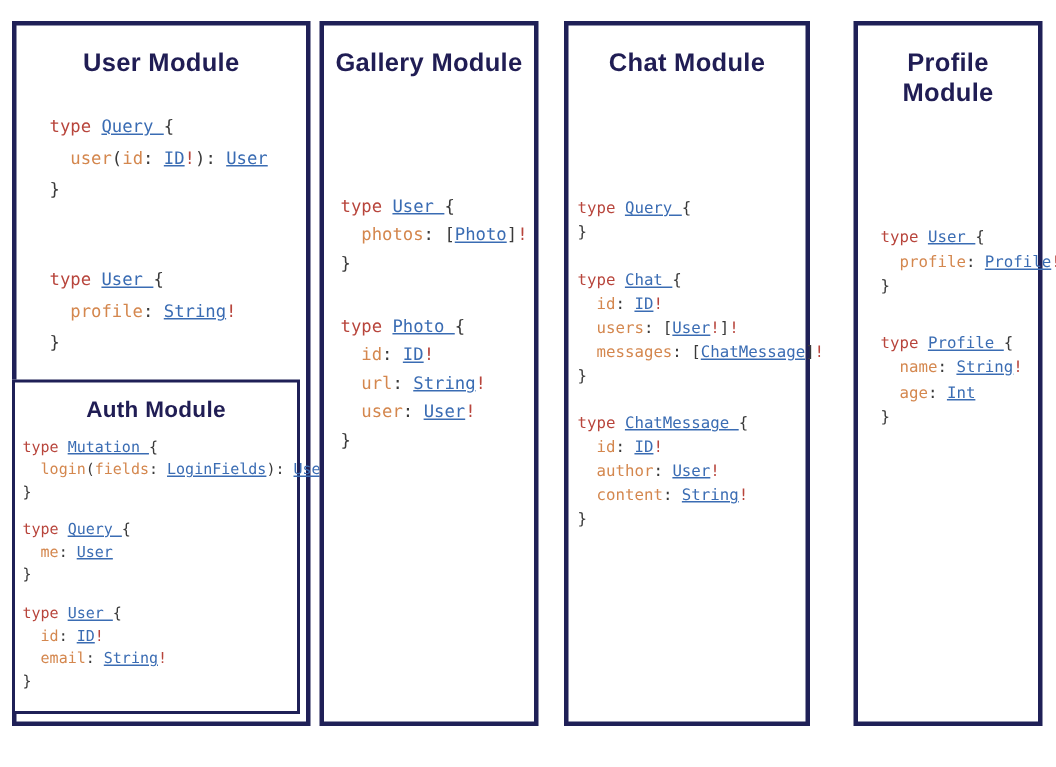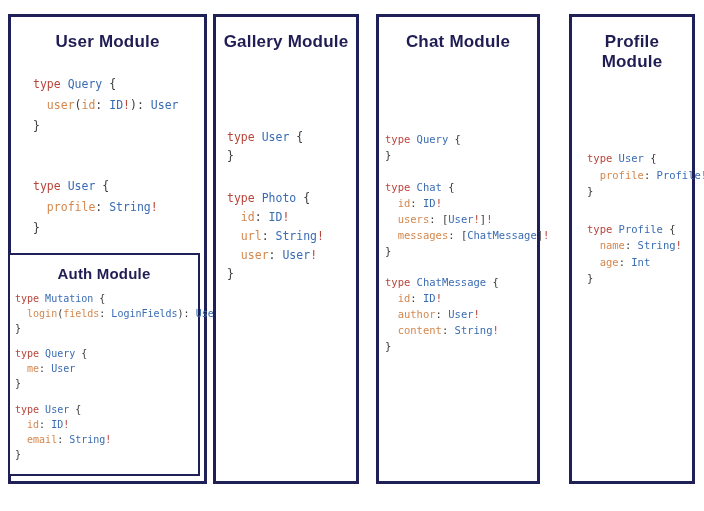--- a/index.html
+++ b/index.html
@@ -16,21 +16,21 @@
     font-size:17px;margin:15px 4px 0;letter-spacing:.2px;
   }
   .authbox{
     position:absolute;left:-3px;top:236px;width:192px;height:223px;
     background:#ffffff;border:2px solid var(--border);box-sizing:border-box;
   }
   .authbox .panel-title{font-size:15px;margin-top:10px;}
   .code{margin:0;font-family:"DejaVu Sans Mono",monospace;}
   .code .line{white-space:pre;}
   .k{color:var(--keyword);} 
-  .t{color:var(--type);}    
+  .t{color:var(--type);text-decoration:underline;}    
   .f{color:var(--field);}   
   .p{color:var(--punct);}   
   .e{color:var(--bang);}    
   .code-user   {font-size:11.5px;line-height:21px;  padding-left:22px;}
   .code-gallery{font-size:11.5px;line-height:19px;  padding-left:11px;}
   .code-chat   {font-size:10.5px;line-height:16px;  padding-left:6px;}
   .code-profile{font-size:10.5px;line-height:16.5px;padding-left:15px;}
   .code-auth   {font-size:10px;   line-height:15px;  padding-left:5px;}
 </style>
 </head>
@@ -44,21 +44,21 @@
   <div class="authbox">
     <h2 class="panel-title">Auth Module</h2>
     <pre class="code code-auth" style="margin-top:9px;"><div class="line"><span class="k">type </span><span class="t">Mutation </span><span class="p">{</span></div><div class="line"><span class="p">  </span><span class="f">login</span><span class="p">(</span><span class="f">fields</span><span class="p">: </span><span class="t">LoginFields</span><span class="p">): </span><span class="t">User</span></div><div class="line"><span class="p">}</span></div></pre>
     <pre class="code code-auth" style="margin-top:10px;"><div class="line"><span class="k">type </span><span class="t">Query </span><span class="p">{</span></div><div class="line"><span class="p">  </span><span class="f">me</span><span class="p">: </span><span class="t">User</span></div><div class="line"><span class="p">}</span></div></pre>
     <pre class="code code-auth" style="margin-top:11px;"><div class="line"><span class="k">type </span><span class="t">User </span><span class="p">{</span></div><div class="line"><span class="p">  </span><span class="f">id</span><span class="p">: </span><span class="t">ID</span><span class="e">!</span></div><div class="line"><span class="p">  </span><span class="f">email</span><span class="p">: </span><span class="t">String</span><span class="e">!</span></div><div class="line"><span class="p">}</span></div></pre>
   </div>
 </section>
 
 <section class="panel" style="left:213px;width:146px;">
   <h2 class="panel-title">Gallery Module</h2>
-  <pre class="code code-gallery" style="margin-top:76px;"><div class="line"><span class="k">type </span><span class="t">User </span><span class="p">{</span></div><div class="line"><span class="p">}</span></div></pre>
+  <pre class="code code-gallery" style="margin-top:76px;"><div class="line"><span class="k">type </span><span class="t">User </span><span class="p">{</span></div><div class="line"><span class="p">  </span><span class="f">photos</span><span class="p">: [</span><span class="t">Photo</span><span class="p">]</span><span class="e">!</span></div><div class="line"><span class="p">}</span></div></pre>
   <pre class="code code-gallery" style="margin-top:23px;"><div class="line"><span class="k">type </span><span class="t">Photo </span><span class="p">{</span></div><div class="line"><span class="p">  </span><span class="f">id</span><span class="p">: </span><span class="t">ID</span><span class="e">!</span></div><div class="line"><span class="p">  </span><span class="f">url</span><span class="p">: </span><span class="t">String</span><span class="e">!</span></div><div class="line"><span class="p">  </span><span class="f">user</span><span class="p">: </span><span class="t">User</span><span class="e">!</span></div><div class="line"><span class="p">}</span></div></pre>
 </section>
 
 <section class="panel" style="left:376px;width:164px;">
   <h2 class="panel-title">Chat Module</h2>
   <pre class="code code-chat" style="margin-top:79px;"><div class="line"><span class="k">type </span><span class="t">Query </span><span class="p">{</span></div><div class="line"><span class="p">}</span></div></pre>
   <pre class="code code-chat" style="margin-top:16px;"><div class="line"><span class="k">type </span><span class="t">Chat </span><span class="p">{</span></div><div class="line"><span class="p">  </span><span class="f">id</span><span class="p">: </span><span class="t">ID</span><span class="e">!</span></div><div class="line"><span class="p">  </span><span class="f">users</span><span class="p">: [</span><span class="t">User</span><span class="e">!</span><span class="p">]</span><span class="e">!</span></div><div class="line"><span class="p">  </span><span class="f">messages</span><span class="p">: [</span><span class="t">ChatMessage</span><span class="p">]</span><span class="e">!</span></div><div class="line"><span class="p">}</span></div></pre>
   <pre class="code code-chat" style="margin-top:15px;"><div class="line"><span class="k">type </span><span class="t">ChatMessage </span><span class="p">{</span></div><div class="line"><span class="p">  </span><span class="f">id</span><span class="p">: </span><span class="t">ID</span><span class="e">!</span></div><div class="line"><span class="p">  </span><span class="f">author</span><span class="p">: </span><span class="t">User</span><span class="e">!</span></div><div class="line"><span class="p">  </span><span class="f">content</span><span class="p">: </span><span class="t">String</span><span class="e">!</span></div><div class="line"><span class="p">}</span></div></pre>
 </section>
 

